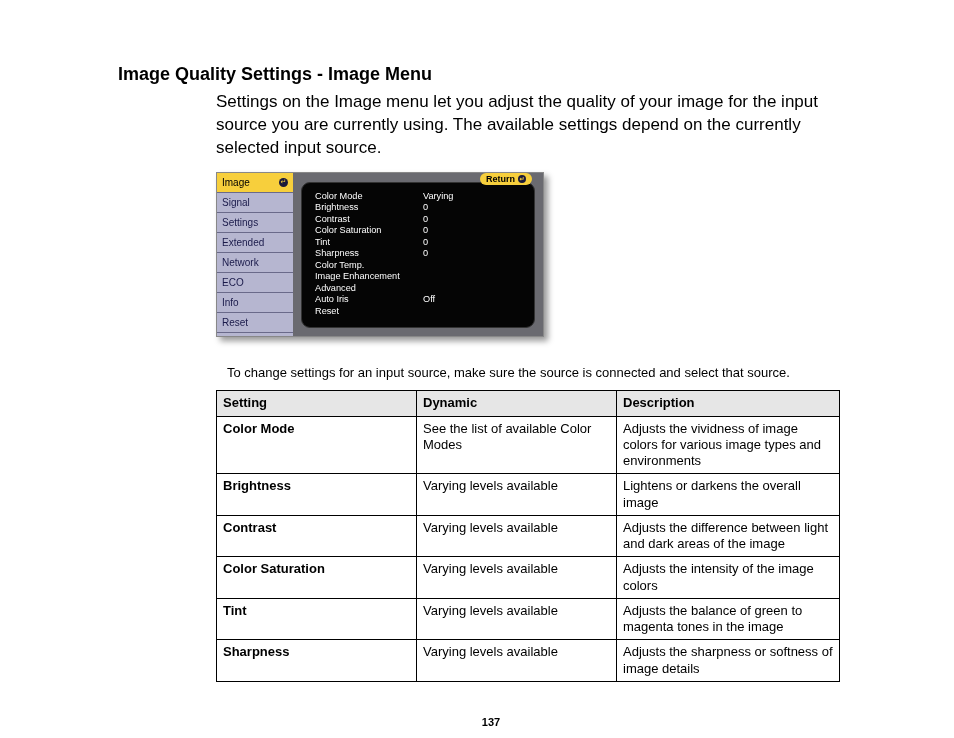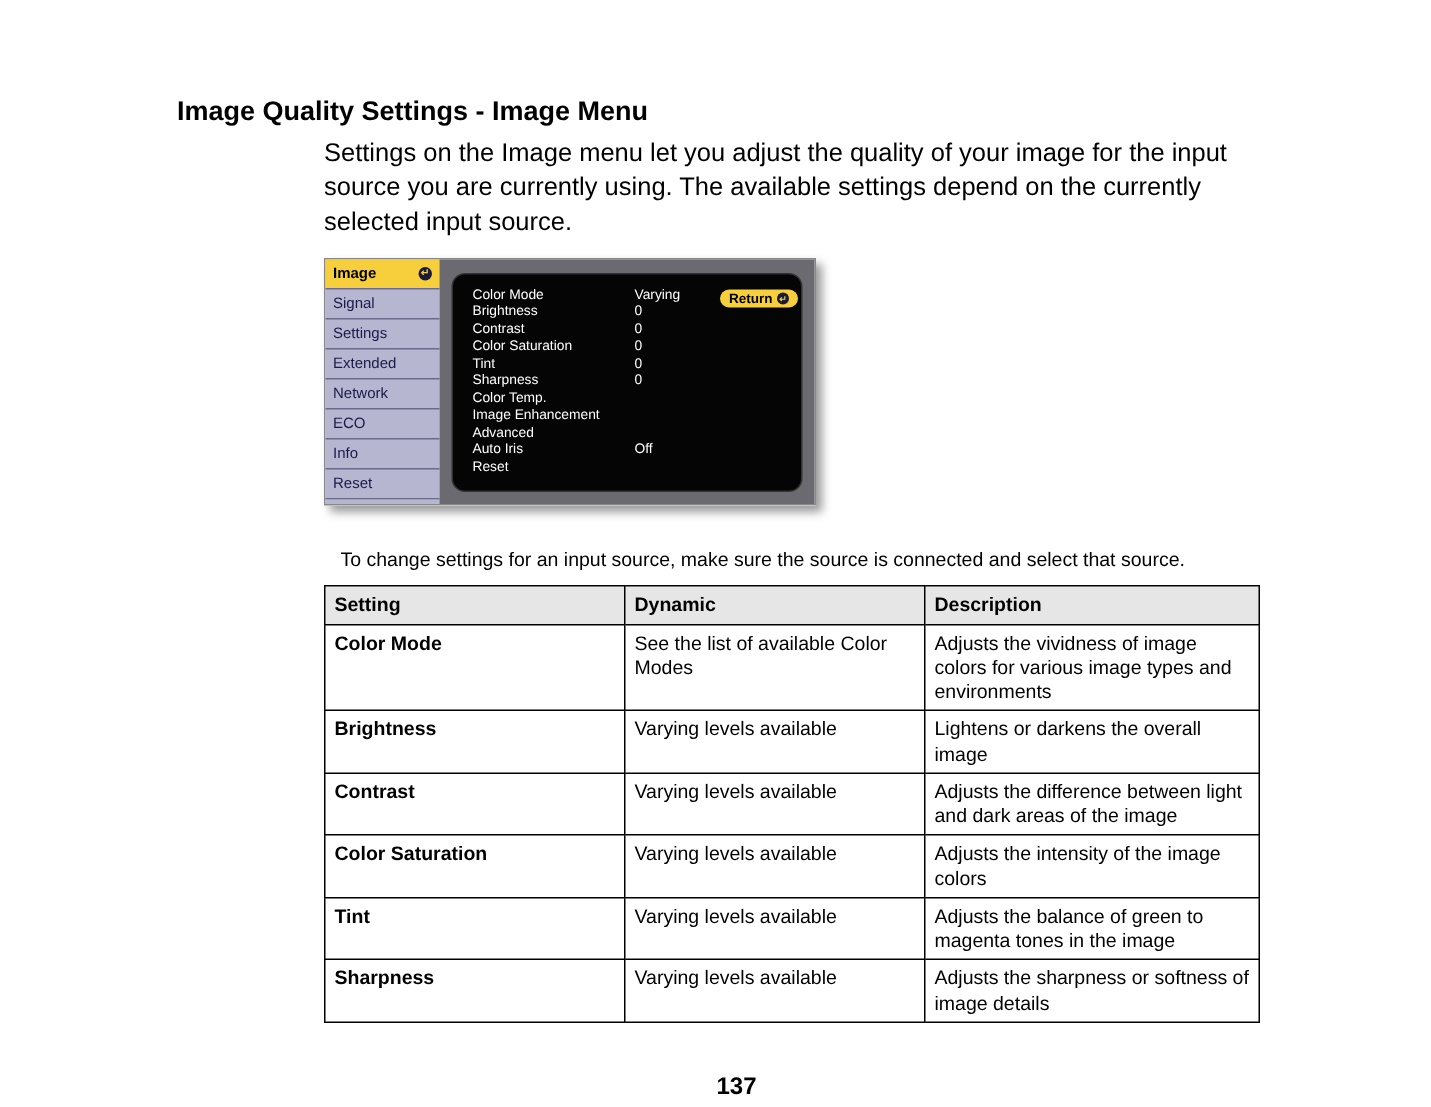--- a/index.html
+++ b/index.html
@@ -43,41 +43,41 @@
       border-bottom: 1px solid #6a6a8a;
       padding: 4px 5px;
       font-size: 10px;
       display: flex;
       align-items: center;
       justify-content: space-between;
       color: #1a1a4a;
     }
     .osd-tab.selected {
       background: #f7cf3c;
-      font-weight: bold;
+      font-weight: normal;
       color: #000;
     }
     .osd-tab .enter-icon {
       width: 9px; height: 9px;
       border-radius: 50%;
       background: #1a1a3a;
       color: #f7cf3c;
       font-size: 7px;
       display: inline-flex; align-items:center; justify-content:center;
     }
     .osd-sidebar .spacer { flex: 1; background: #b6b6d0; }
     .osd-main {
       flex: 1;
       background: #6a6a70;
       padding: 6px 8px 8px 8px;
       position: relative;
     }
     .return-btn {
       position: absolute;
-      top: 20px; right: 11px;
+      top: 0; right: 11px;
       background: #f7cf3c;
       border-radius: 8px;
       font-size: 9px;
       font-weight: bold;
       padding: 1px 6px;
       display: flex; align-items:center; gap:3px;
     }
     .return-btn .enter-icon {
       width: 8px; height: 8px;
       border-radius: 50%;
@@ -115,21 +115,21 @@
       text-align: left;
       vertical-align: top;
       line-height: 1.25;
     }
     table.settings th { background: #e6e6e6; font-weight: bold; }
     table.settings td.setting-name { font-weight: bold; width: 200px; }
     table.settings td.opts { width: 200px; }
     .page-num {
       text-align: center;
       font-weight: bold;
-      font-size: 16px;
+      font-size: 11px;
       margin-top: 34px;
     }
   </style>
 </head>
 <body>
 
 <h1 class="page-title">Image Quality Settings - Image Menu</h1>
 <p class="intro">Settings on the Image menu let you adjust the quality of your image for the input source you are currently using. The available settings depend on the currently selected input source.</p>
 
 <div class="osd-wrap">

